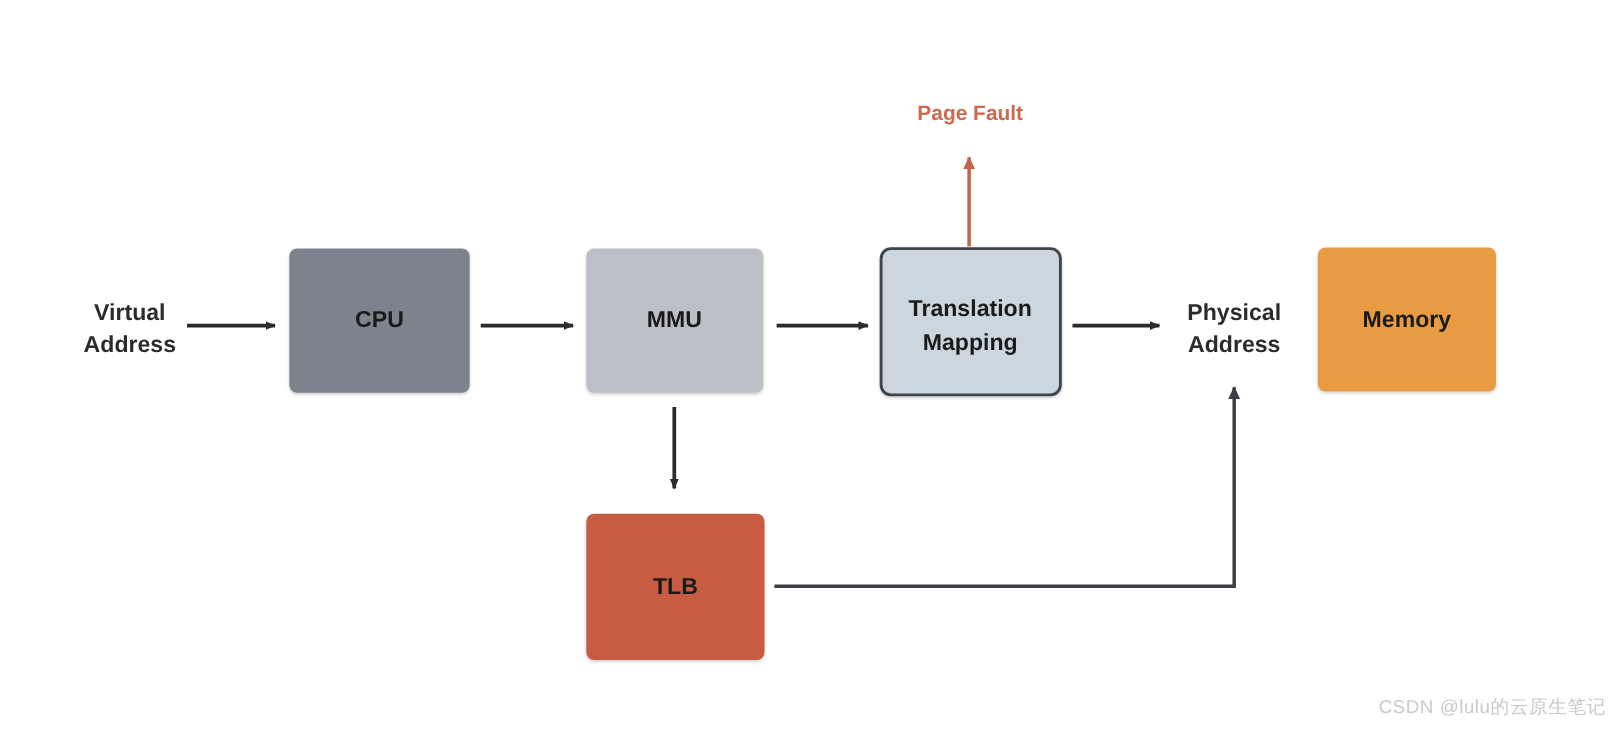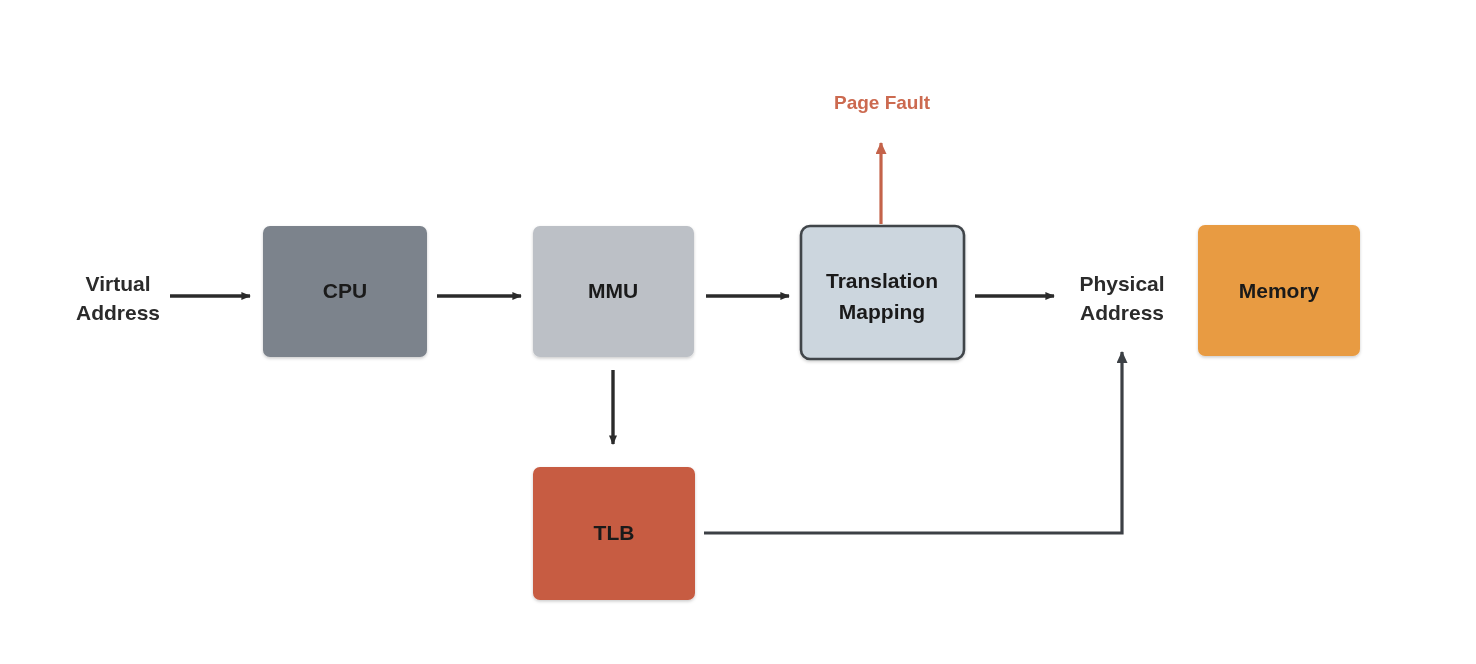--- a/index.html
+++ b/index.html
@@ -127,14 +127,15 @@
     </g>
 
     <g>
       <text class="edge-label" x="1122" y="285">Physical</text>
       <text class="edge-label" x="1122" y="314">Address</text>
     </g>
 
     <text class="fault-label" x="882" y="104">Page Fault</text>
   </svg>
 
+  <div class="watermark">CSDN @lulu的云原生笔记</div>
 
 </div>
 
 </body></html>

